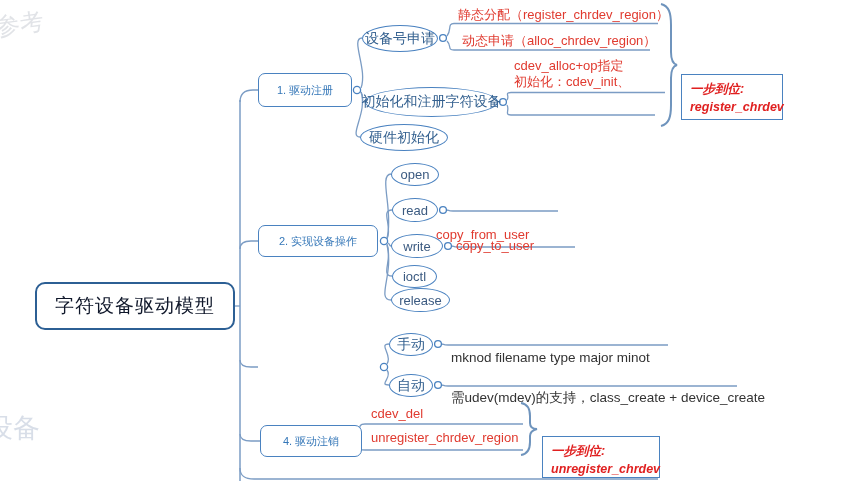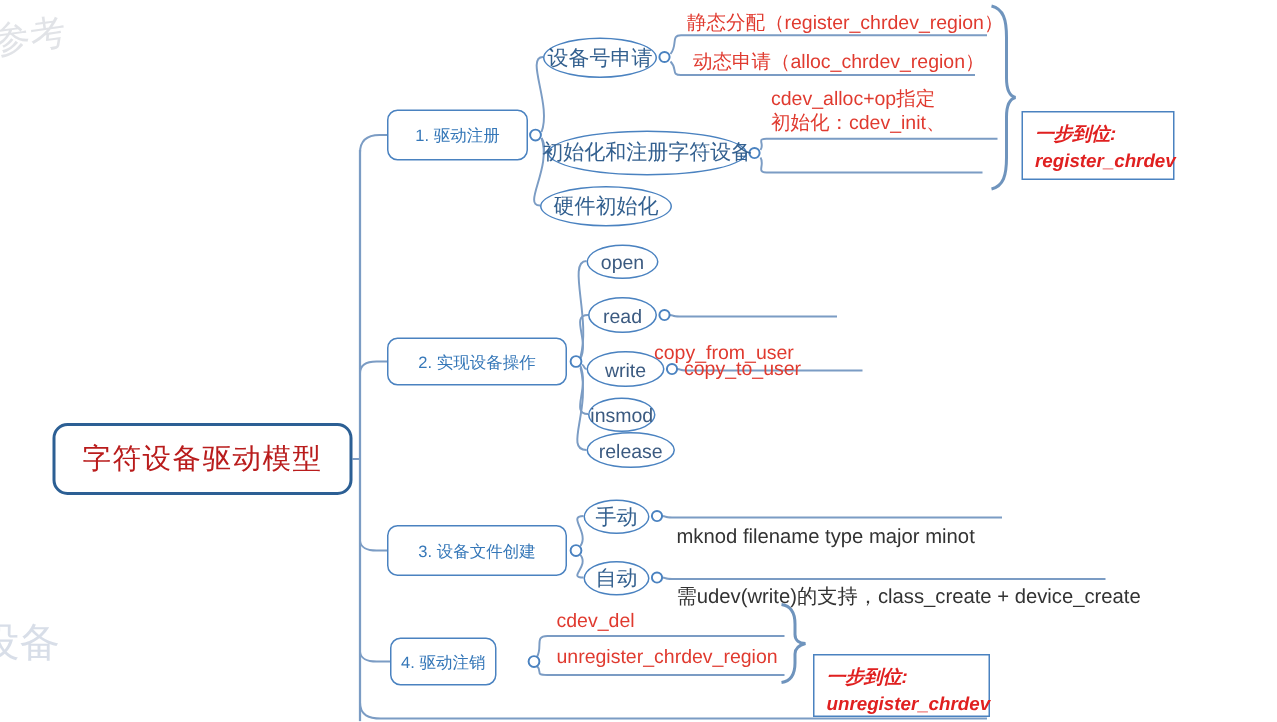--- a/index.html
+++ b/index.html
@@ -2,21 +2,21 @@
 <html><head>
 <meta charset="utf-8">
 <style>
   html,body{margin:0;padding:0;}
   body{font-family:"Liberation Sans","DejaVu Sans",sans-serif;background:#fff;}
   #canvas{position:relative;width:851px;height:481px;background:#ffffff;overflow:hidden;}
   svg.links{position:absolute;left:0;top:0;width:851px;height:481px;}
 
   .node{position:absolute;display:flex;align-items:center;justify-content:center;
         background:#fff;border:1.6px solid #4a82c0;color:#3577b8;box-sizing:border-box;}
-  .rootnode{border:2.5px solid #2c5f94;border-radius:10px;font-size:19px;color:#b91c1c;letter-spacing:1px;}
+  .rootnode{border:2.5px solid #2c5f94;border-radius:10px;font-size:19px;color:#0f172a;letter-spacing:1px;}
   .branch{border-radius:7px;font-size:11px;}
   .ellipse{border-radius:50%;border-width:1.3px;font-size:14px;color:#33608f;white-space:nowrap;}
   .ellipse.en{font-size:13px;color:#3b5a80;}
 
   .linelabel{position:absolute;white-space:nowrap;font-size:13px;}
   .red{color:#e03a2f;}
   .black{color:#333333;font-size:13.5px;margin-top:24px;}
 
   .summarybox{position:absolute;background:#fff;border:1.6px solid #4a82c0;box-sizing:border-box;
               padding:5px 6px 16px 8px;color:#e02020;font-weight:bold;font-style:italic;
@@ -92,52 +92,51 @@
     </g>
   </svg>
 
   <div class="watermark" id="wm-top">参考</div>
   <div class="watermark" id="wm-bottom">设备</div>
 
   <div class="node rootnode" style="left:35px;top:282px;width:200px;height:48px;">字符设备驱动模型</div>
 
   <div class="node branch" style="left:258px;top:73px;width:94px;height:34px;">1. 驱动注册</div>
   <div class="node branch" style="left:258px;top:225px;width:120px;height:32px;">2. 实现设备操作</div>
-  <div class="node branch" style="left:258px;top:350px;width:120px;height:34px;">3. 设备文件创建</div>
-  <div class="node branch" style="left:260px;top:425px;width:71px;height:32px;">4. 驱动注销</div>
+  <div class="node branch" style="left:260px;top:425px;width:102px;height:32px;">4. 驱动注销</div>
 
   <div class="node ellipse" style="left:362px;top:25px;width:76px;height:27px;">设备号申请</div>
   <div class="node ellipse" style="left:365px;top:87px;width:133px;height:30px;">初始化和注册字符设备</div>
   <div class="node ellipse" style="left:360px;top:124px;width:88px;height:27px;">硬件初始化</div>
 
   <div class="linelabel red" style="left:458px;top:6px;">静态分配（register_chrdev_region）</div>
   <div class="linelabel red" style="left:462px;top:32px;text-align:center;">动态申请（alloc_chrdev_region）</div>
   <div class="linelabel red" style="left:514px;top:58px;line-height:16px;">
     <span style="display:block;">cdev_alloc+op指定</span>
     <span style="display:block;">初始化：cdev_init、</span>
   </div>
 
   <div class="summarybox" style="left:681px;top:46px;width:102px;height:46px;">
     <span style="display:block;">一步到位:</span>
     <span style="display:block;">register_chrdev</span>
   </div>
 
   <div class="node ellipse en" style="left:391px;top:163px;width:48px;height:23px;">open</div>
   <div class="node ellipse en" style="left:392px;top:198px;width:46px;height:24px;">read</div>
   <div class="node ellipse en" style="left:391px;top:234px;width:52px;height:24px;">write</div>
-  <div class="node ellipse en" style="left:392px;top:265px;width:45px;height:23px;">insmod</div>
+  <div class="node ellipse en" style="left:392px;top:265px;width:45px;height:23px;">ioctl</div>
   <div class="node ellipse en" style="left:391px;top:288px;width:59px;height:24px;">release</div>
 
   <div class="linelabel red" style="left:456px;top:190px;margin-top:48px;">copy_to_user</div>
   <div class="linelabel red" style="left:436px;top:227px;">copy_from_user</div>
 
   <div class="node ellipse" style="left:389px;top:333px;width:44px;height:23px;">手动</div>
   <div class="node ellipse" style="left:389px;top:374px;width:44px;height:23px;">自动</div>
   <div class="linelabel black" style="left:451px;top:326px;">mknod filename type major minot</div>
-  <div class="linelabel black" style="left:451px;top:365px;">需udev(write)的支持，class_create + device_create</div>
+  <div class="linelabel black" style="left:451px;top:365px;">需udev(mdev)的支持，class_create + device_create</div>
 
   <div class="linelabel red" style="left:371px;top:406px;">cdev_del</div>
   <div class="linelabel red" style="left:371px;top:430px;text-align:center;">unregister_chrdev_region</div>
 
   <div class="summarybox" style="left:542px;top:408px;width:118px;height:42px;">
     <span style="display:block;">一步到位:</span>
     <span style="display:block;">unregister_chrdev</span>
   </div>
 
   <div class="linelabel black" style="left:496px;top:461px;">insmod xxx.ko</div>

